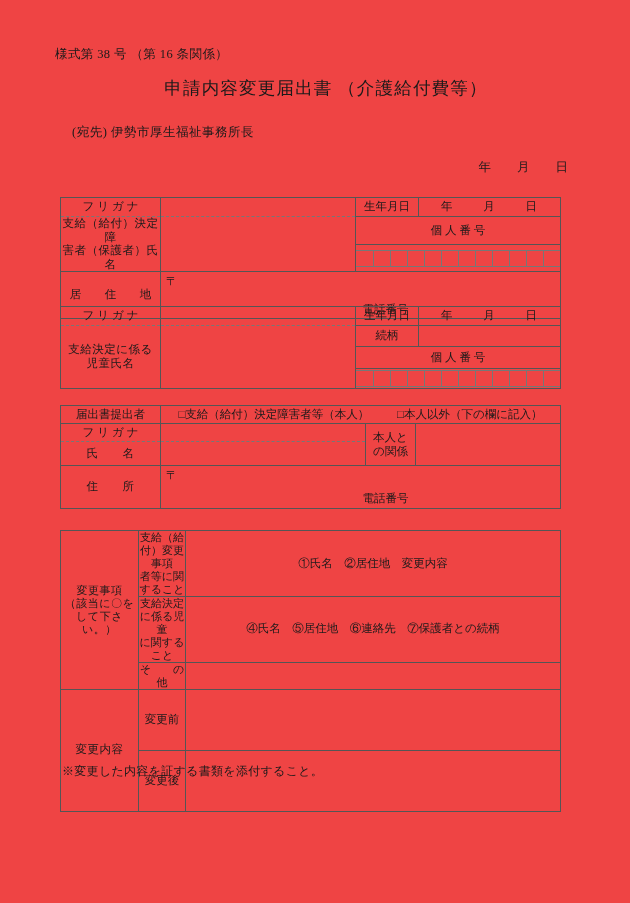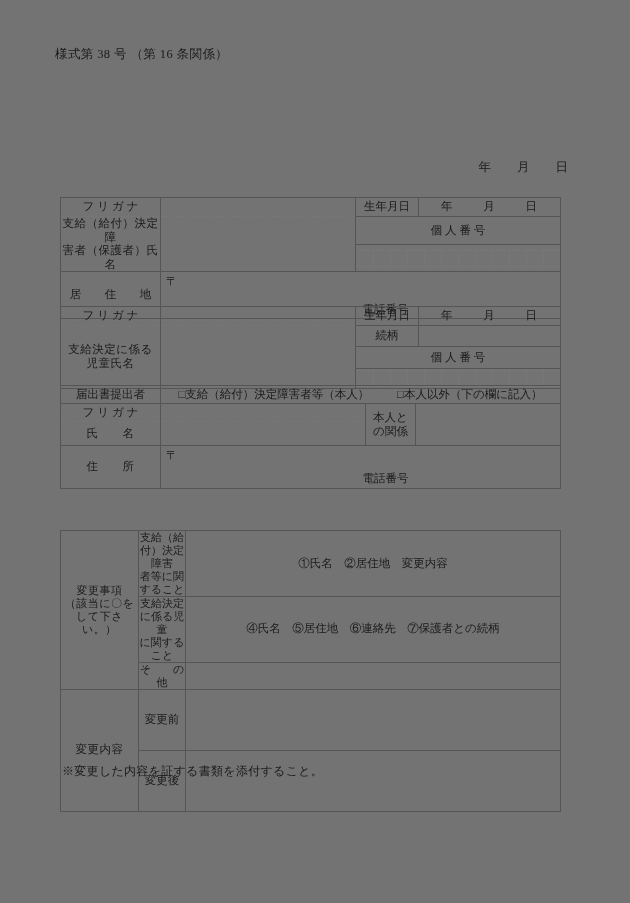--- a/index.html
+++ b/index.html
@@ -12,21 +12,21 @@
     height: 903px;
     position: relative;
     font-family: "Liberation Serif", "DejaVu Serif", serif;
     color: #1a1a1a;
     overflow: hidden;
   }
 
   .page {
     position: absolute;
     inset: 0;
-    background: #737373;
+    background: #ef4444;
   }
 
   
   .form-no {
     position: absolute;
     left: 55px;
     top: 46px;
     font-size: 12.5px;
     letter-spacing: 0.4px;
     white-space: nowrap;
@@ -131,20 +131,22 @@
     letter-spacing: 0.3px;
     white-space: nowrap;
   }
 </style>
 </head>
 <body>
 
 <div class="page">
 
   <div class="form-no">様式第 38 号 （第 16 条関係）</div>
+  <div class="doc-title">申請内容変更届出書 （介護給付費等）</div>
+  <div class="addressee">(宛先) 伊勢市厚生福祉事務所長</div>
 
   <div class="date-line">
     <span class="y">年</span><span class="m">月</span><span class="d">日</span>
   </div>
 
 
   <table class="tbl" style="top:197px;">
     <colgroup>
       <col style="width:100px">
       <col style="width:195px">
@@ -261,21 +263,21 @@
             <td></td>
                   <td></td>
           </tr>
               </tbody>
             </table>
         </td>
       </tr>
     </tbody>
   </table>
 
-  <table class="tbl" style="top:385px;">
+  <table class="tbl" style="top:405px;">
     <colgroup>
       <col style="width:100px">
       <col style="width:205px">
       <col style="width:50px">
       <col style="width:145px">
     </colgroup>
     <tbody>
       <tr>
         <td style="height:17px;">届出書提出者</td>
         <td colspan="3" class="left">
@@ -316,21 +318,21 @@
       <col style="width:375px">
     </colgroup>
     <tbody>
       <tr>
         <td class="lbl tiny" rowspan="3" style="height:76px;">
           <div>変更事項</div>
           <div>（該当に〇を</div>
           <div>して下さい。）</div>
         </td>
         <td colspan="1" class="left tiny" style="height:26px; width:118px;">
-          <div>支給（給付）決定障害</div>
+          <div>支給（給付）変更事項</div>
           <div>者等に関すること</div>
         </td>
         <td class="left">①氏名　②居住地　変更内容</td>
       </tr>
       <tr>
         <td class="left tiny" style="height:26px;">
           <div>支給決定に係る児童</div>
           <div>に関すること</div>
         </td>
         <td class="left">④氏名　⑤居住地　⑥連絡先　⑦保護者との続柄</td>

